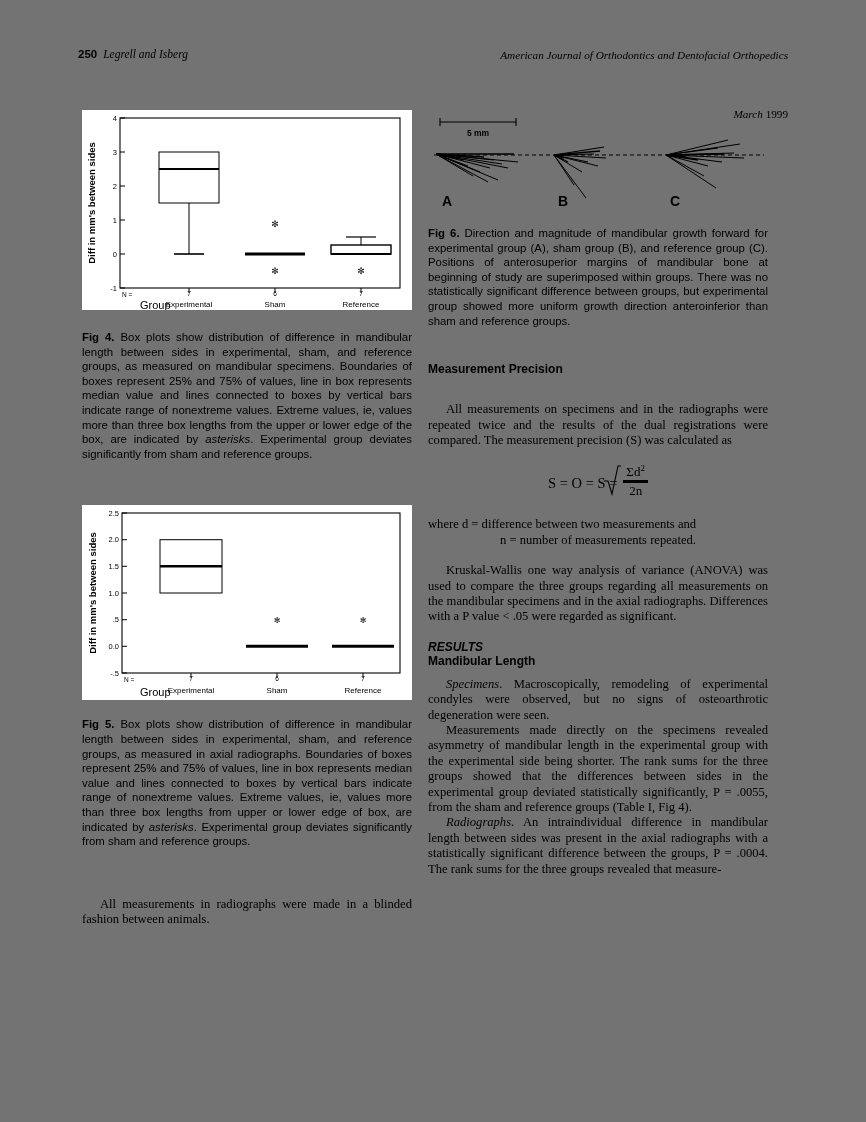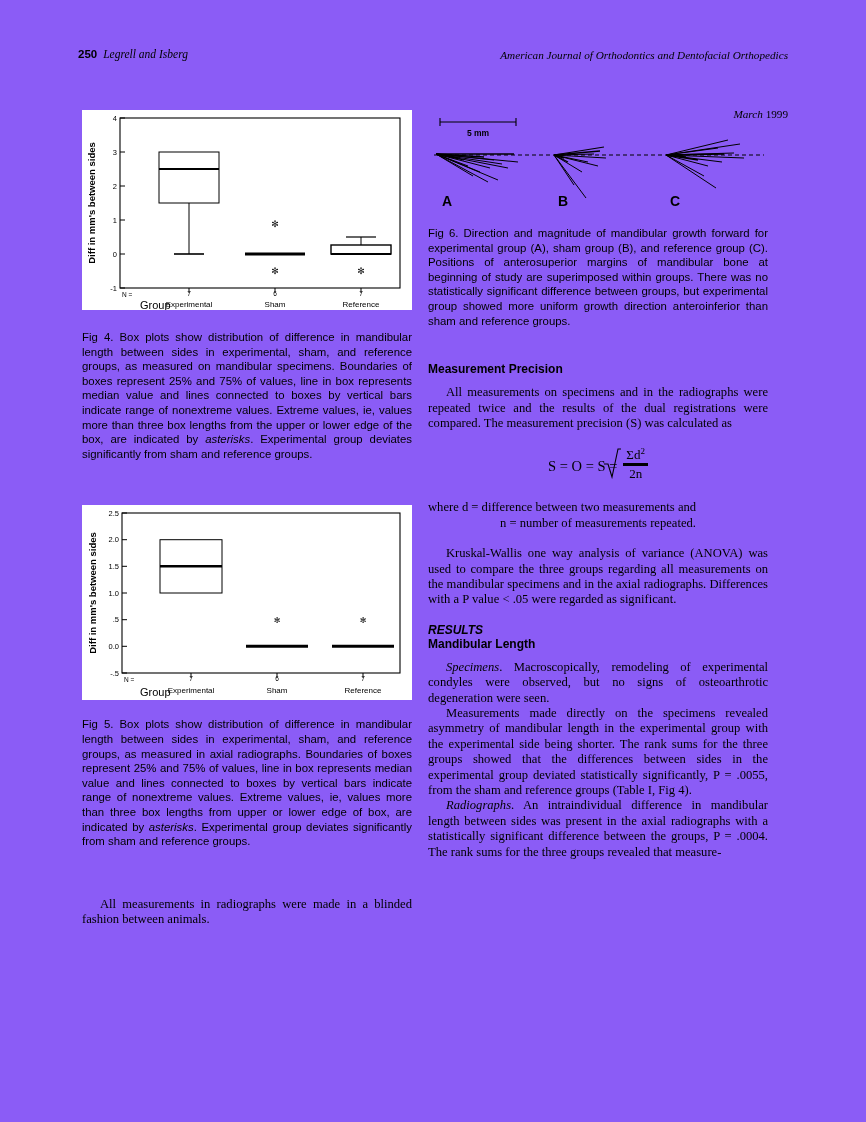--- a/index.html
+++ b/index.html
@@ -8,21 +8,21 @@
     background: #ffffff;
   }
   body {
     font-family: "Liberation Serif", serif;
     color: #000;
   }
   .page {
     position: relative;
     width: 866px;
     height: 1122px;
-    background: #8b5cf6;
+    background: #737373;
     overflow: hidden;
   }
 
   
   .running-head {
     position: absolute;
     top: 48px;
     left: 78px;
     right: 78px;
     height: 30px;
@@ -82,21 +82,21 @@
 
   
   .figbox { position: relative; }
   .caption {
     font-family: "Liberation Sans", sans-serif;
     font-size: 11.4px;
     line-height: 14.6px;
     text-align: justify;
     color: #000;
   }
-  .caption .lead { font-weight: normal; }
+  .caption .lead { font-weight: bold; }
   .caption em { font-style: italic; }
 
   
   .chart {
     position: relative;
     background: #fff;
   }
   .chart svg { display: block; }
 
   
@@ -405,21 +405,21 @@
         <text x="242" y="96" font-family="Liberation Sans, sans-serif" font-size="14" font-weight="bold" fill="#000">C</text>
       </svg>
 
       <div class="caption" style="margin-top:7px">
         <span class="lead">Fig 6.</span><span> Direction and magnitude of mandibular growth forward for experimental group (A), sham group (B), and reference group (C). Positions of anterosuperior margins of mandibular bone at beginning of study are superimposed within groups. There was no statistically significant difference between groups, but experimental group showed more uniform growth direction anteroinferior than sham and reference groups.</span>
       </div>
     </div>
 
     <div style="margin-top:34px">
       <div class="head-b">Measurement Precision</div>
-      <div class="bodytext" style="margin-top:9px">
+      <div class="bodytext" style="margin-top:26px">
         <p class="indent">All measurements on specimens and in the radiographs were repeated twice and the results of the dual registrations were compared. The measurement precision (S) was calculated as</p>
       </div>
 
       <div class="formula" style="margin-top:13px">
         <span class="eq">S = O = S =</span><span class="radical"><svg width="18" height="34" viewBox="0 0 18 34">
               <path d="M1 18 L5 18 L9 31 L15 3 L34 3" stroke="#000" stroke-width="1.1" fill="none"></path>
             </svg><span class="frac"><span class="num"><span>Σd</span><sup>2</sup></span><span class="den">2n</span></span></span>
       </div>
 
       <div class="where" style="margin-top:14px">

